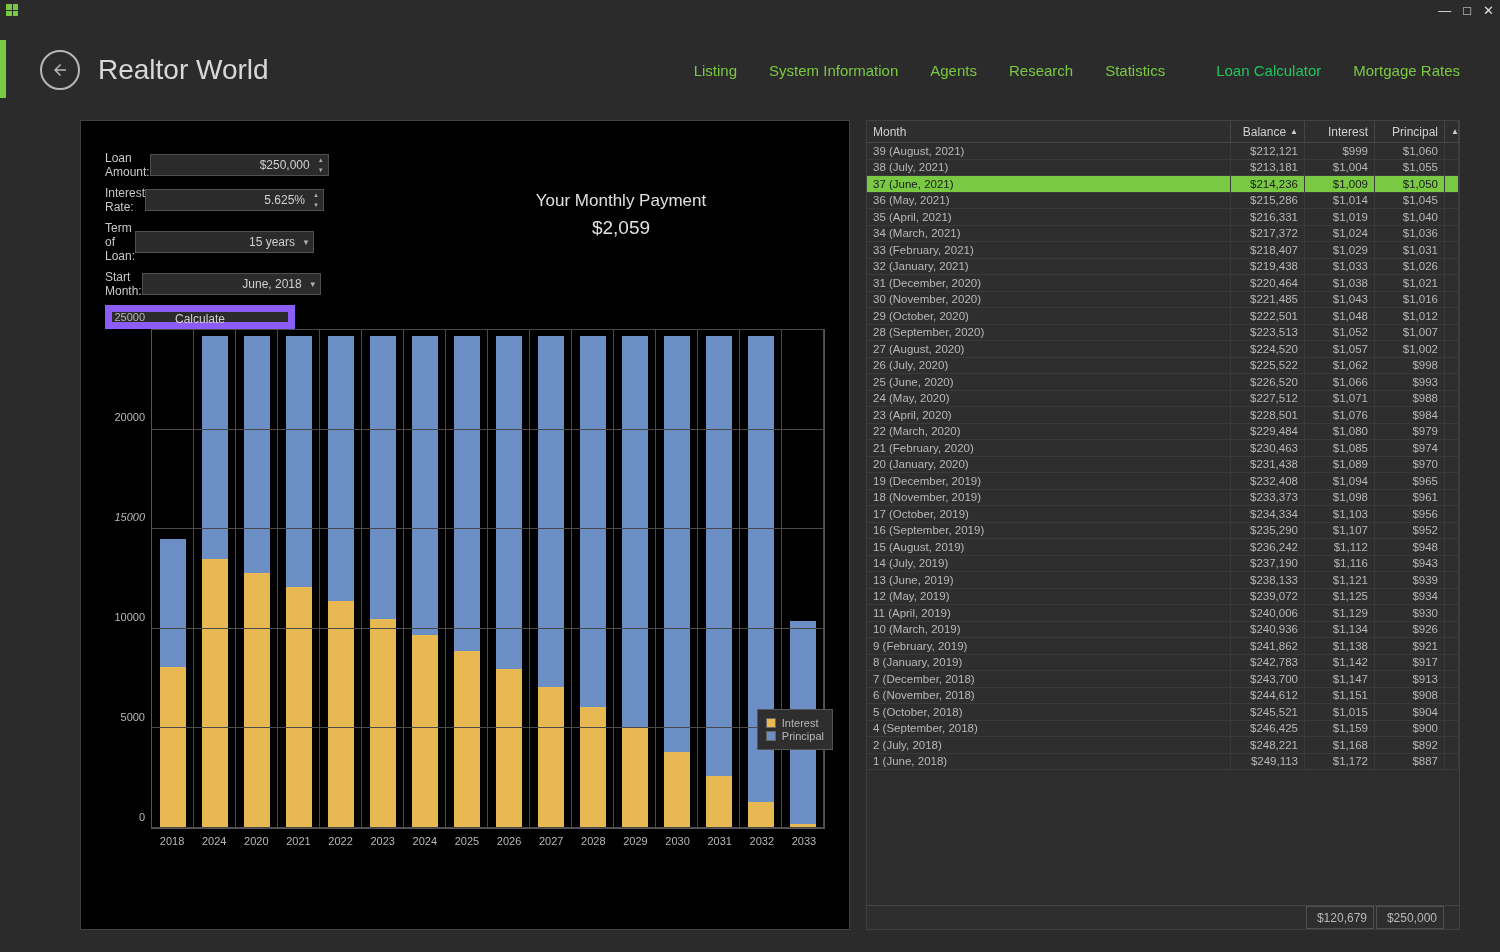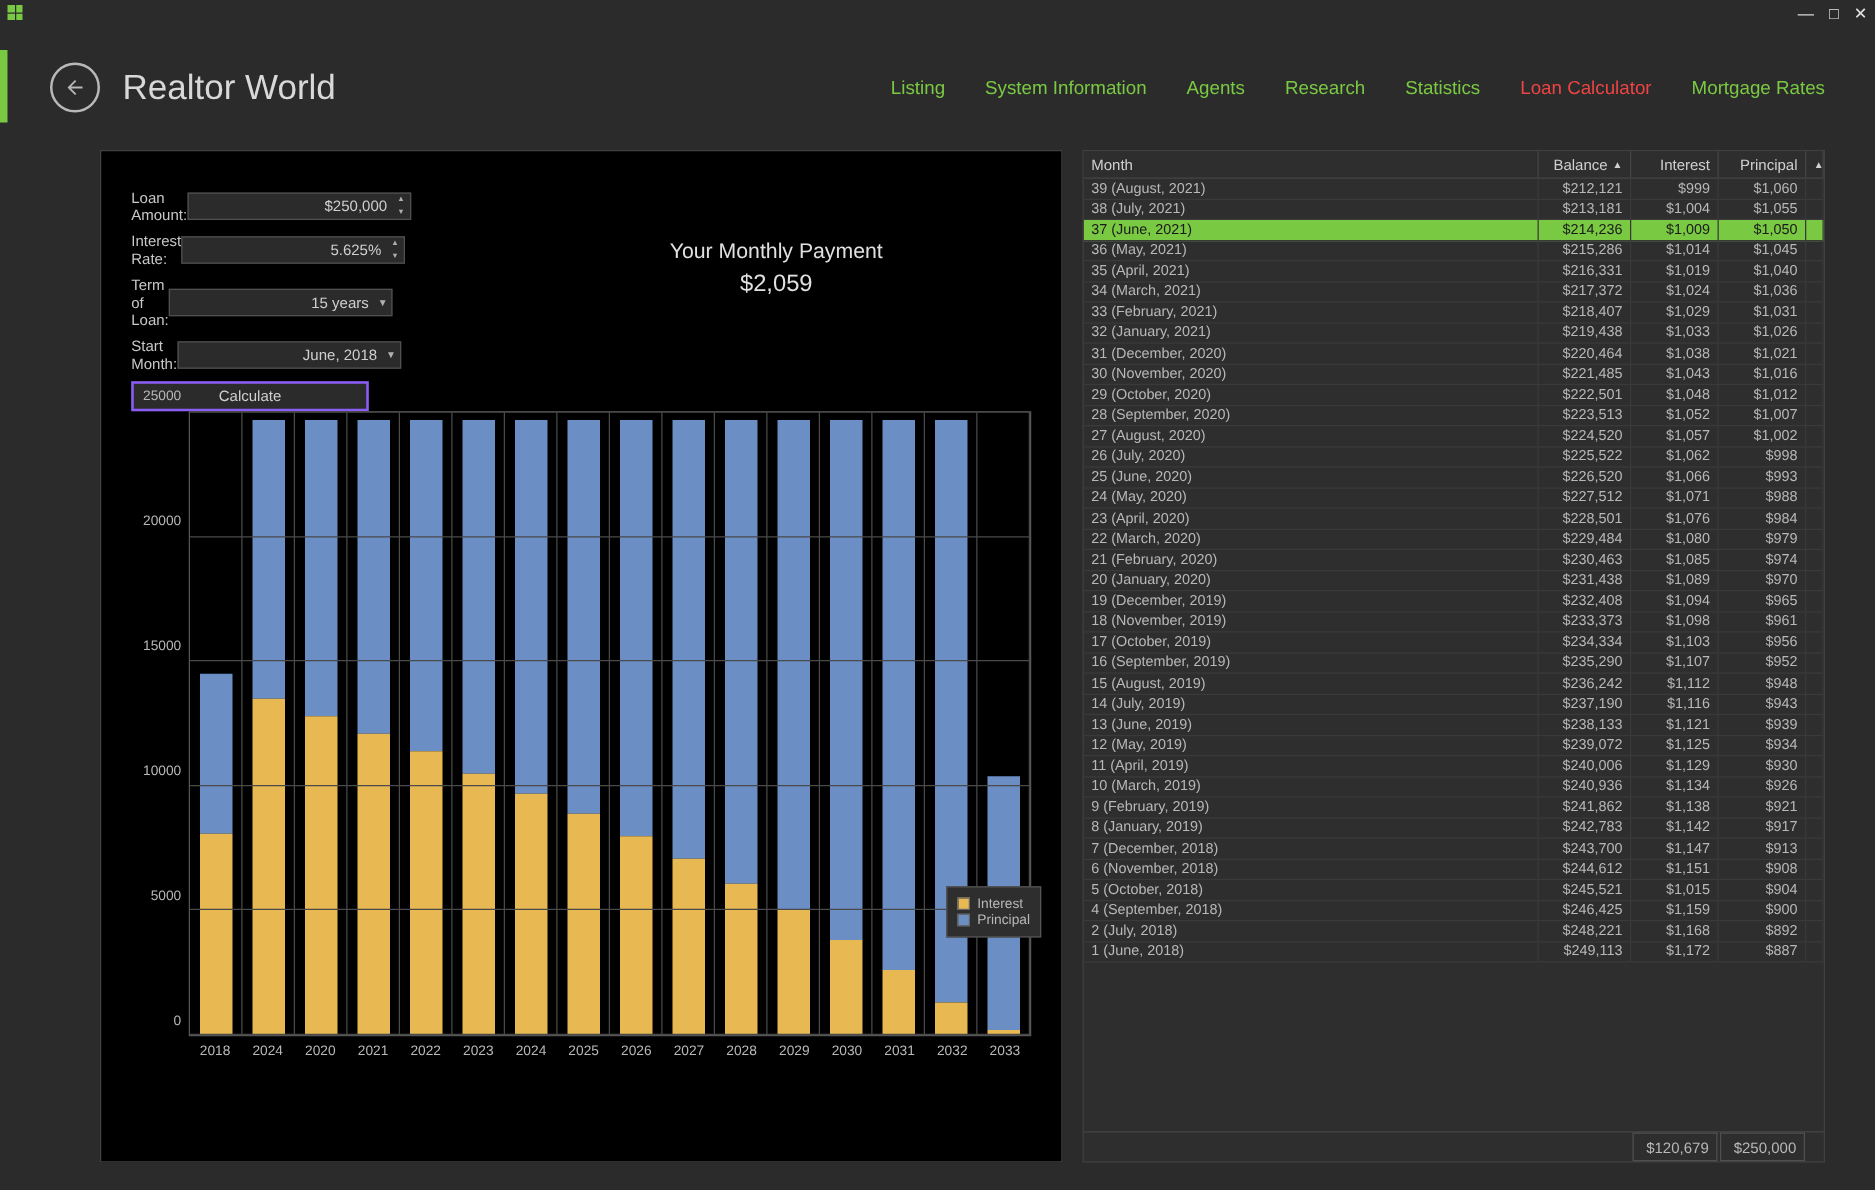--- a/index.html
+++ b/index.html
@@ -32,21 +32,21 @@
   gap: 18px;
 }
 .back-btn {
   width: 40px; height: 40px; border: 2px solid #b8b8b8; border-radius: 50%;
   display: flex; align-items: center; justify-content: center; cursor: pointer;
 }
 .back-btn svg { width: 18px; height: 18px; fill: #b8b8b8; }
 .app-title { font-size: 28px; font-weight: 400; color: #d8d8d8; flex: 1; }
 .nav { display: flex; gap: 32px; font-size: 15px; }
 .nav-item { color: #7ac943; cursor: pointer; }
-.nav-item.active { color: #ef4444; }
+.nav-item.active { color: #22c55e; margin-left: 19px; }
 .main {
   display: flex;
   padding: 10px 40px 20px 80px;
   gap: 16px;
   height: 840px;
 }
 .left-panel {
   width: 770px;
   border: 1px solid #404040;
   background: #000000;
@@ -59,21 +59,21 @@
 .form-input {
   flex: 1; height: 22px; background: #2b2b2b; border: 1px solid #505050;
   color: #d0d0d0; font-size: 12px; text-align: right; padding: 0 18px 0 4px;
   position: relative;
 }
 .input-wrap { position: relative; flex: 1; }
 .spinner { position: absolute; right: 1px; top: 1px; bottom: 1px; width: 14px; display: flex; flex-direction: column; }
 .spinner span { flex: 1; display: flex; align-items: center; justify-content: center; font-size: 6px; color: #b0b0b0; cursor: pointer; }
 .dd-arrow { position: absolute; right: 4px; top: 50%; transform: translateY(-50%); font-size: 8px; color: #b0b0b0; pointer-events: none; }
 .calc-btn {
-  width: 190px; height: 24px; background: #2b2b2b; border: 2px solid #8b5cf6;
+  width: 190px; height: 24px; background: #2b2b2b; border: 7px solid #8b5cf6;
   color: #d0d0d0; font-size: 12px; cursor: pointer;
 }
 .payment-block { position: absolute; left: 390px; top: 70px; text-align: center; width: 300px; }
 .payment-title { font-size: 17px; color: #e0e0e0; margin-bottom: 6px; }
 .payment-value { font-size: 19px; color: #e0e0e0; }
 .chart-title { text-align: center; font-size: 12px; color: #c8c8c8; margin-top: 30px; margin-bottom: 8px; }
 .chart-area { display: flex; height: 500px; position: relative; }
 .y-axis { width: 46px; position: relative; }
 .y-tick { position: absolute; right: 6px; font-size: 11px; color: #b8b8b8; transform: translateY(-50%); }
 .plot { flex: 1; position: relative; border: 1px solid #555; }
@@ -209,21 +209,21 @@
     <div class="payment-block">
       <div class="payment-title">Your Monthly Payment</div>
       <div class="payment-value">$2,059</div>
     </div>
 
     <div class="chart-area">
       <div class="y-axis" id="y-axis">
           <div class="y-tick" style="bottom: 0%;">0</div>
           <div class="y-tick" style="bottom: 20%;">5000</div>
           <div class="y-tick" style="bottom: 40%;">10000</div>
-          <div class="y-tick" style="bottom: 60%;">15000</div>
+          <div class="y-tick" style="bottom: 60%; font-style: italic;">15000</div>
           <div class="y-tick" style="bottom: 80%;">20000</div>
           <div class="y-tick" style="bottom: 100%;">25000</div>
         </div>
       <div class="plot" id="plot">
         <div class="bars" id="bars">
             <div class="bar-slot">
               <div class="grid-v" style="right: 0px;"></div>
               <div class="bar" style="display: flex; flex-direction: column; justify-content: flex-end;">
                 <div class="principal" style="height:127.488px"></div>
                 <div class="interest" style="height:161.352px"></div>

